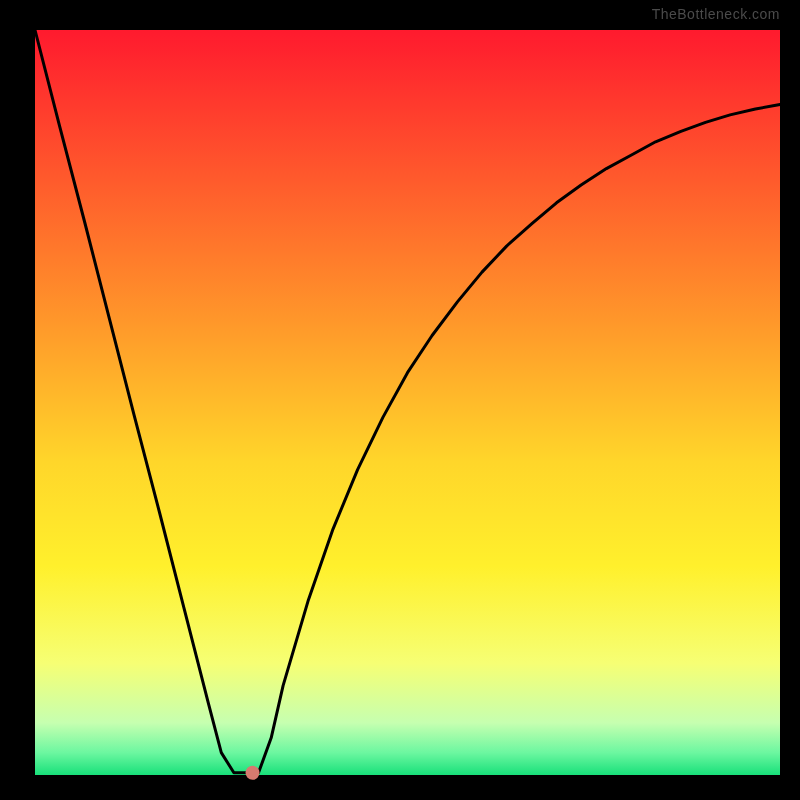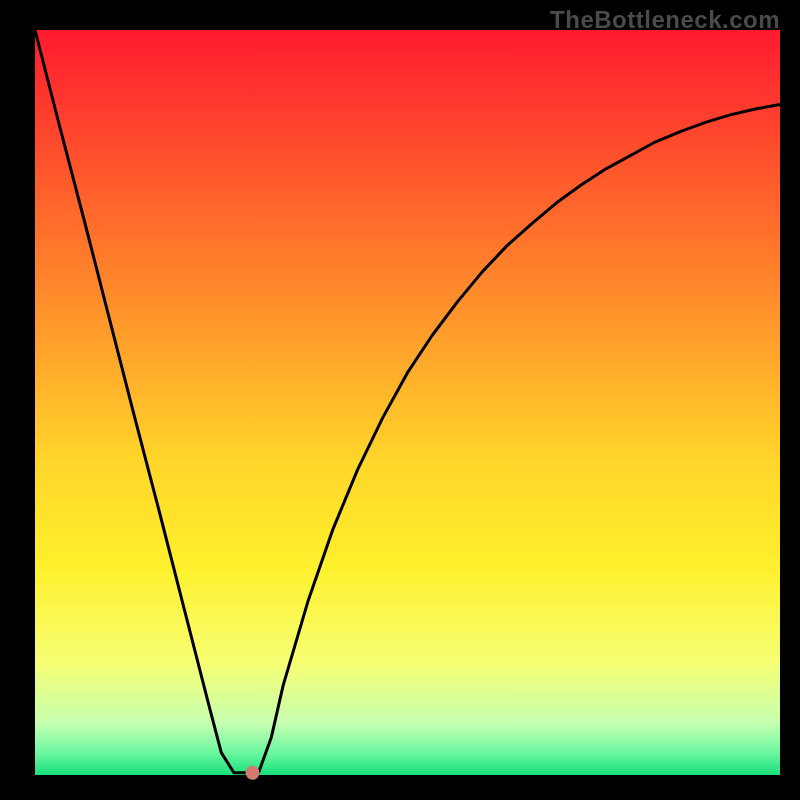--- a/index.html
+++ b/index.html
@@ -15,22 +15,22 @@
     position: relative;
     width: 800px;
     height: 800px;
     background: #000000;
   }
   .watermark {
     position: absolute;
     top: 6px;
     right: 20px;
     color: #4b4b4b;
-    font-size: 24px;
-    font-weight: 700;
+    font-size: 14px;
+    font-weight: 400;
     letter-spacing: 0.5px;
     z-index: 3;
   }
   svg.plot {
     position: absolute;
     left: 0;
     top: 0;
     width: 800px;
     height: 800px;
     z-index: 1;

